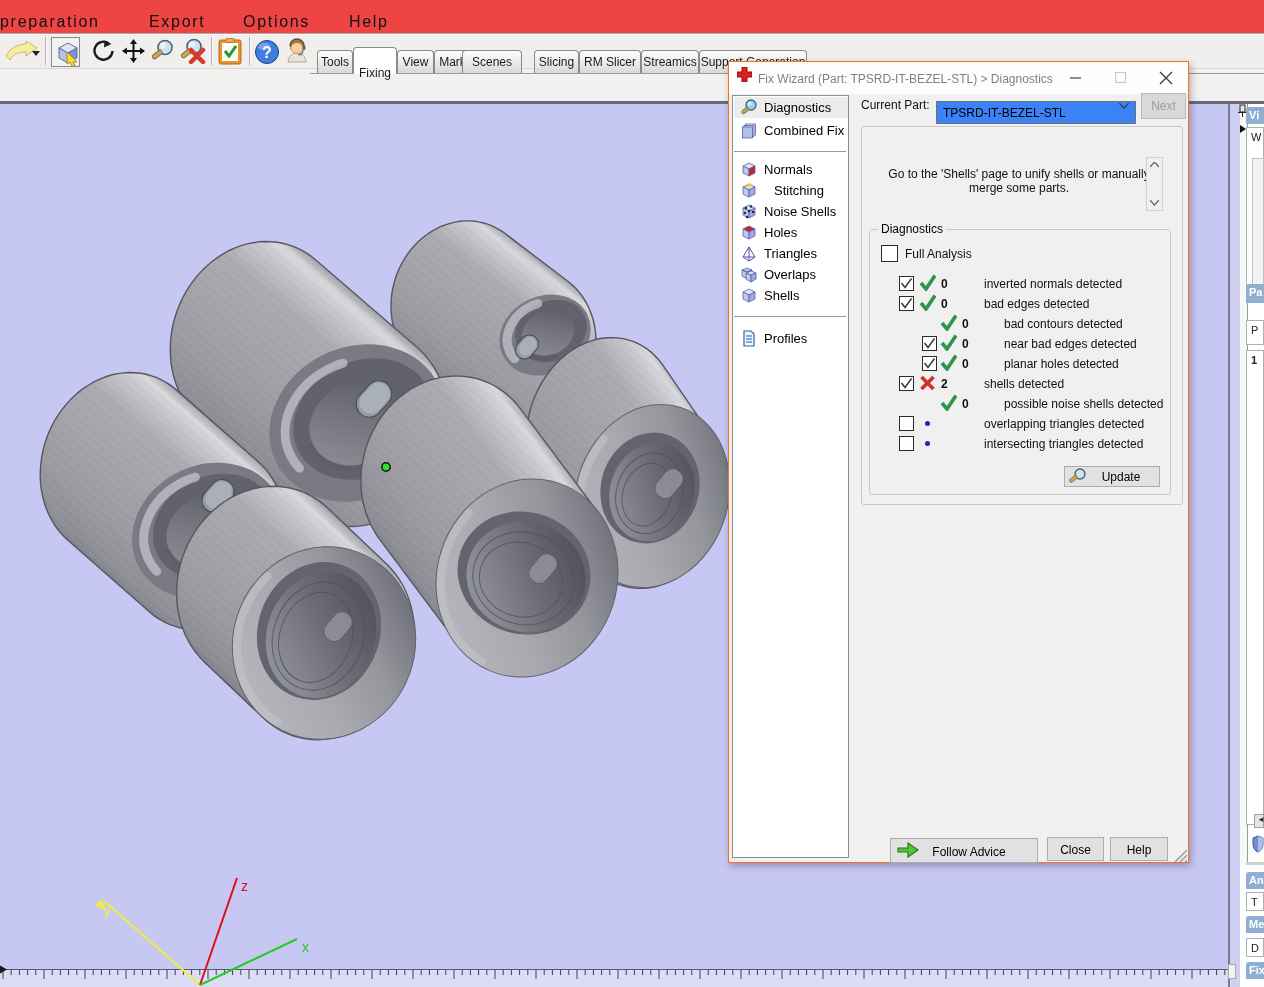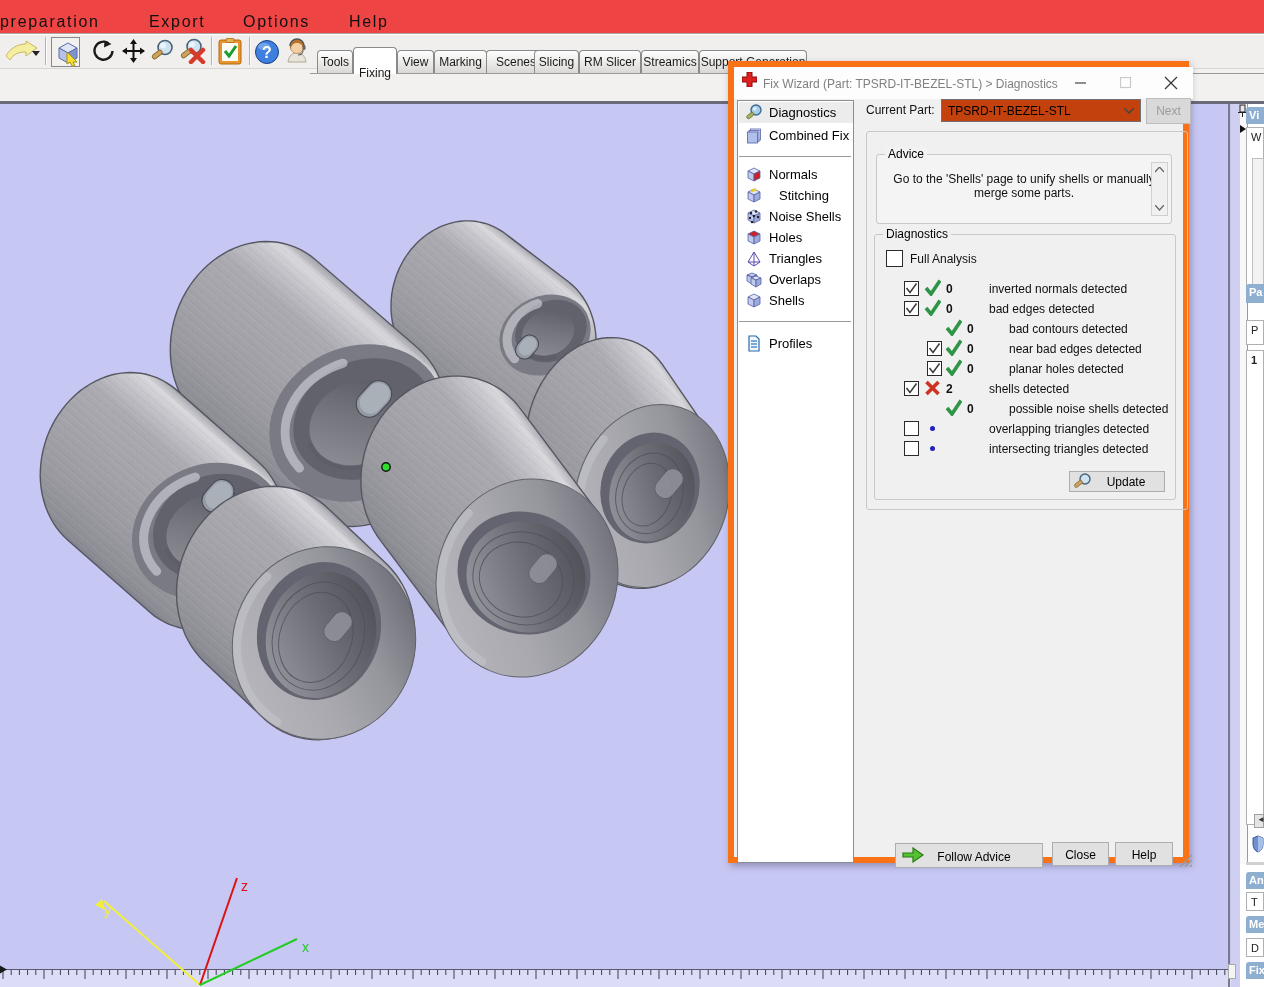--- a/index.html
+++ b/index.html
@@ -11,21 +11,21 @@
   background:#f1efee; border-top:1px solid #a8a8a8; box-shadow:inset 0 1px 0 #fff; }
 #strip2 { position:absolute; left:0; top:68px; width:1264px; height:33px; background:#f2f1ef; border-top:1px solid #d9d7d5;}
 #darkline { position:absolute; left:0; top:101px; width:1264px; height:3px; background:#6a6a7a; }
 .vsep { position:absolute; top:37px; height:28px; width:1px; background:#b5b3b1; box-shadow:1px 0 0 #fbfbfb; }
 .tab { position:absolute; top:50px; height:24px; background:linear-gradient(#fefefe,#e8e7e5 60%,#d8d6d4);
   border:1px solid #8a8a8a; border-bottom:none; border-radius:4px 4px 0 0;
   font-size:12px; color:#1a1a1a; text-align:center; padding-top:4px; }
 .tab.active { top:47px; height:27px; background:#fff; z-index:5; padding-top:18px; }
 #tabline { position:absolute; left:310px; top:73px; width:954px; height:1px; background:#9a9a9a; z-index:4;}
 #dialog { position:absolute; left:728px; top:61px; width:461px; height:802px;
-  background:#f0f0f0; border:6px solid #f97316; box-shadow:2px 3px 7px rgba(40,40,70,.35);
+  background:#f0f0f0; border:1px solid #f97316; box-shadow:2px 3px 7px rgba(40,40,70,.35);
   z-index:10; font-size:12px; color:#000; }
 #dtitle { position:absolute; left:0; top:0; width:459px; height:32px; background:#fdfdfd; }
 #dtitle .txt { position:absolute; left:29px; top:10px; font-size:12px; color:#808080; }
 .sideitem { position:absolute; left:1px; width:114px; height:21px; font-size:13px; color:#000; }
 .sideitem .lbl { position:absolute; left:30px; top:3px; }
 .gb { position:absolute; border:1px solid #c8c8c8; border-radius:3px; }
 .gb .cap { position:absolute; left:8px; top:-8px; background:#f0f0f0; padding:0 3px; font-size:12px; }
 .cb { position:absolute; width:15px; height:15px; background:#fff; border:1px solid #2a2a2a; }
 .row-t { position:absolute; font-size:12px; color:#101010;text-align:center; }
 .btn { position:absolute; background:#e1e1e1; border:1px solid #adadad; font-size:12px;
@@ -103,21 +103,21 @@
     <path d="M5,8 C5,3 9,1 12,1 C15,1 19,3 19,8 L19,12 C17,6 15,5 12,5 C9,5 7,6 5,12 Z" fill="#b5762c"></path>
     <path d="M5,8 a7,7 0 0 1 14,0" fill="none" stroke="#555" stroke-width="1.5"></path>
     <rect x="17.5" y="7" width="3" height="5" rx="1.5" fill="#666"></rect>
     <path d="M18,12 c0,4 -3,5 -5,5" fill="none" stroke="#666" stroke-width="1.2"></path>
   </svg>
 <div id="tabline"></div>
 <div class="tab" style="left:317px;width:36px">Tools</div>
 <div class="tab active" style="left:353px;width:44px">Fixing</div>
 <div class="tab" style="left:397px;width:37px">View</div>
 <div class="tab" style="left:434px;width:53px">Marking</div>
-<div class="tab" style="left:486px;width:60px">Scenes</div>
+<div class="tab" style="left:462px;width:60px">Scenes</div>
 <div class="tab" style="left:534px;width:45px">Slicing</div>
 <div class="tab" style="left:579px;width:62px">RM Slicer</div>
 <div class="tab" style="left:641px;width:58px">Streamics</div>
 <div class="tab" style="left:699px;width:108px">Support Generation</div>
 <svg width="1240" height="883" viewBox="0 104 1240 883" style="position:absolute;left:0;top:104px" xmlns="http://www.w3.org/2000/svg">
 <defs>
       <linearGradient id="facet" gradientUnits="userSpaceOnUse" x1="0" y1="0" x2="-4.6" y2="5.4" spreadMethod="repeat">
         <stop offset="0" stop-color="#ffffff" stop-opacity="0.05"></stop>
         <stop offset="0.45" stop-color="#ffffff" stop-opacity="0"></stop>
         <stop offset="0.95" stop-color="#30303a" stop-opacity="0.04"></stop>
@@ -462,29 +462,26 @@
       <path d="M3,1 L10,1 L13,4 L13,16 L3,16 Z" fill="#f0f6fc" stroke="#2a6aaa" stroke-width="1.2"></path>
       <g stroke="#4a8ac8" stroke-width="1.4">
         <line x1="5" y1="6" x2="11" y2="6"></line>
         <line x1="5" y1="9" x2="11" y2="9"></line>
         <line x1="5" y1="12" x2="11" y2="12"></line>
       </g>
     </svg>
     <div class="abs" style="left:5px;top:89px;width:112px;height:1px;background:#999"></div>
     <div class="abs" style="left:5px;top:254px;width:112px;height:1px;background:#999"></div>
     <div class="row-t" style="left:132px;top:36px">Current Part:</div>
-    <div class="abs" style="left:207px;top:32px;width:200px;height:23px;background:#c2410c;border:1px solid #707070;font-size:12px;padding:4px 0 0 6px">TPSRD-IT-BEZEL-STL</div>
+    <div class="abs" style="left:207px;top:39px;width:200px;height:23px;background:#3b82f6;border:1px solid #707070;font-size:12px;padding:4px 0 0 6px">TPSRD-IT-BEZEL-STL</div>
     <svg width="10" height="6" viewBox="0 0 10 6" style="position:absolute;left:390px;top:41px" xmlns="http://www.w3.org/2000/svg">
       <path d="M0,0 L5,5 L10,0" fill="none" stroke="#444" stroke-width="1.4"></path>
     </svg>
     <div class="btn" style="left:412px;top:31px;width:45px;height:26px;background:#d9d9d9;border-color:#bcbcbc;color:#9c9c9c;padding-top:5px">Next</div>
     <div class="gb" style="left:132px;top:64px;width:322px;height:379px"></div>
-    <div class="gb" style="left:142px;top:87px;width:296px;height:70px;background:#f4f4f4">
-      <div class="cap" style="background:#f2f2f2">Advice</div>
-    </div>
     <div class="row-t" style="left:151px;top:105px;width:278px;line-height:14px">Go to the 'Shells' page to unify shells or manually merge some parts.</div>
     <div class="abs" style="left:417px;top:95px;width:17px;height:54px;background:#f0f0f0;border:1px solid #d0d0d0"></div>
     <svg width="9" height="6" viewBox="0 0 9 6" style="position:absolute;left:421px;top:100px" xmlns="http://www.w3.org/2000/svg">
       <path d="M0,5 L4.5,0 L9,5" fill="none" stroke="#666" stroke-width="1.3"></path>
     </svg>
     <svg width="9" height="6" viewBox="0 0 9 6" style="position:absolute;left:421px;top:138px" xmlns="http://www.w3.org/2000/svg">
       <path d="M0,0 L4.5,5 L9,0" fill="none" stroke="#666" stroke-width="1.3"></path>
     </svg>
     <div class="gb" style="left:140px;top:167px;width:302px;height:266px">
       <div class="cap">Diagnostics</div>

